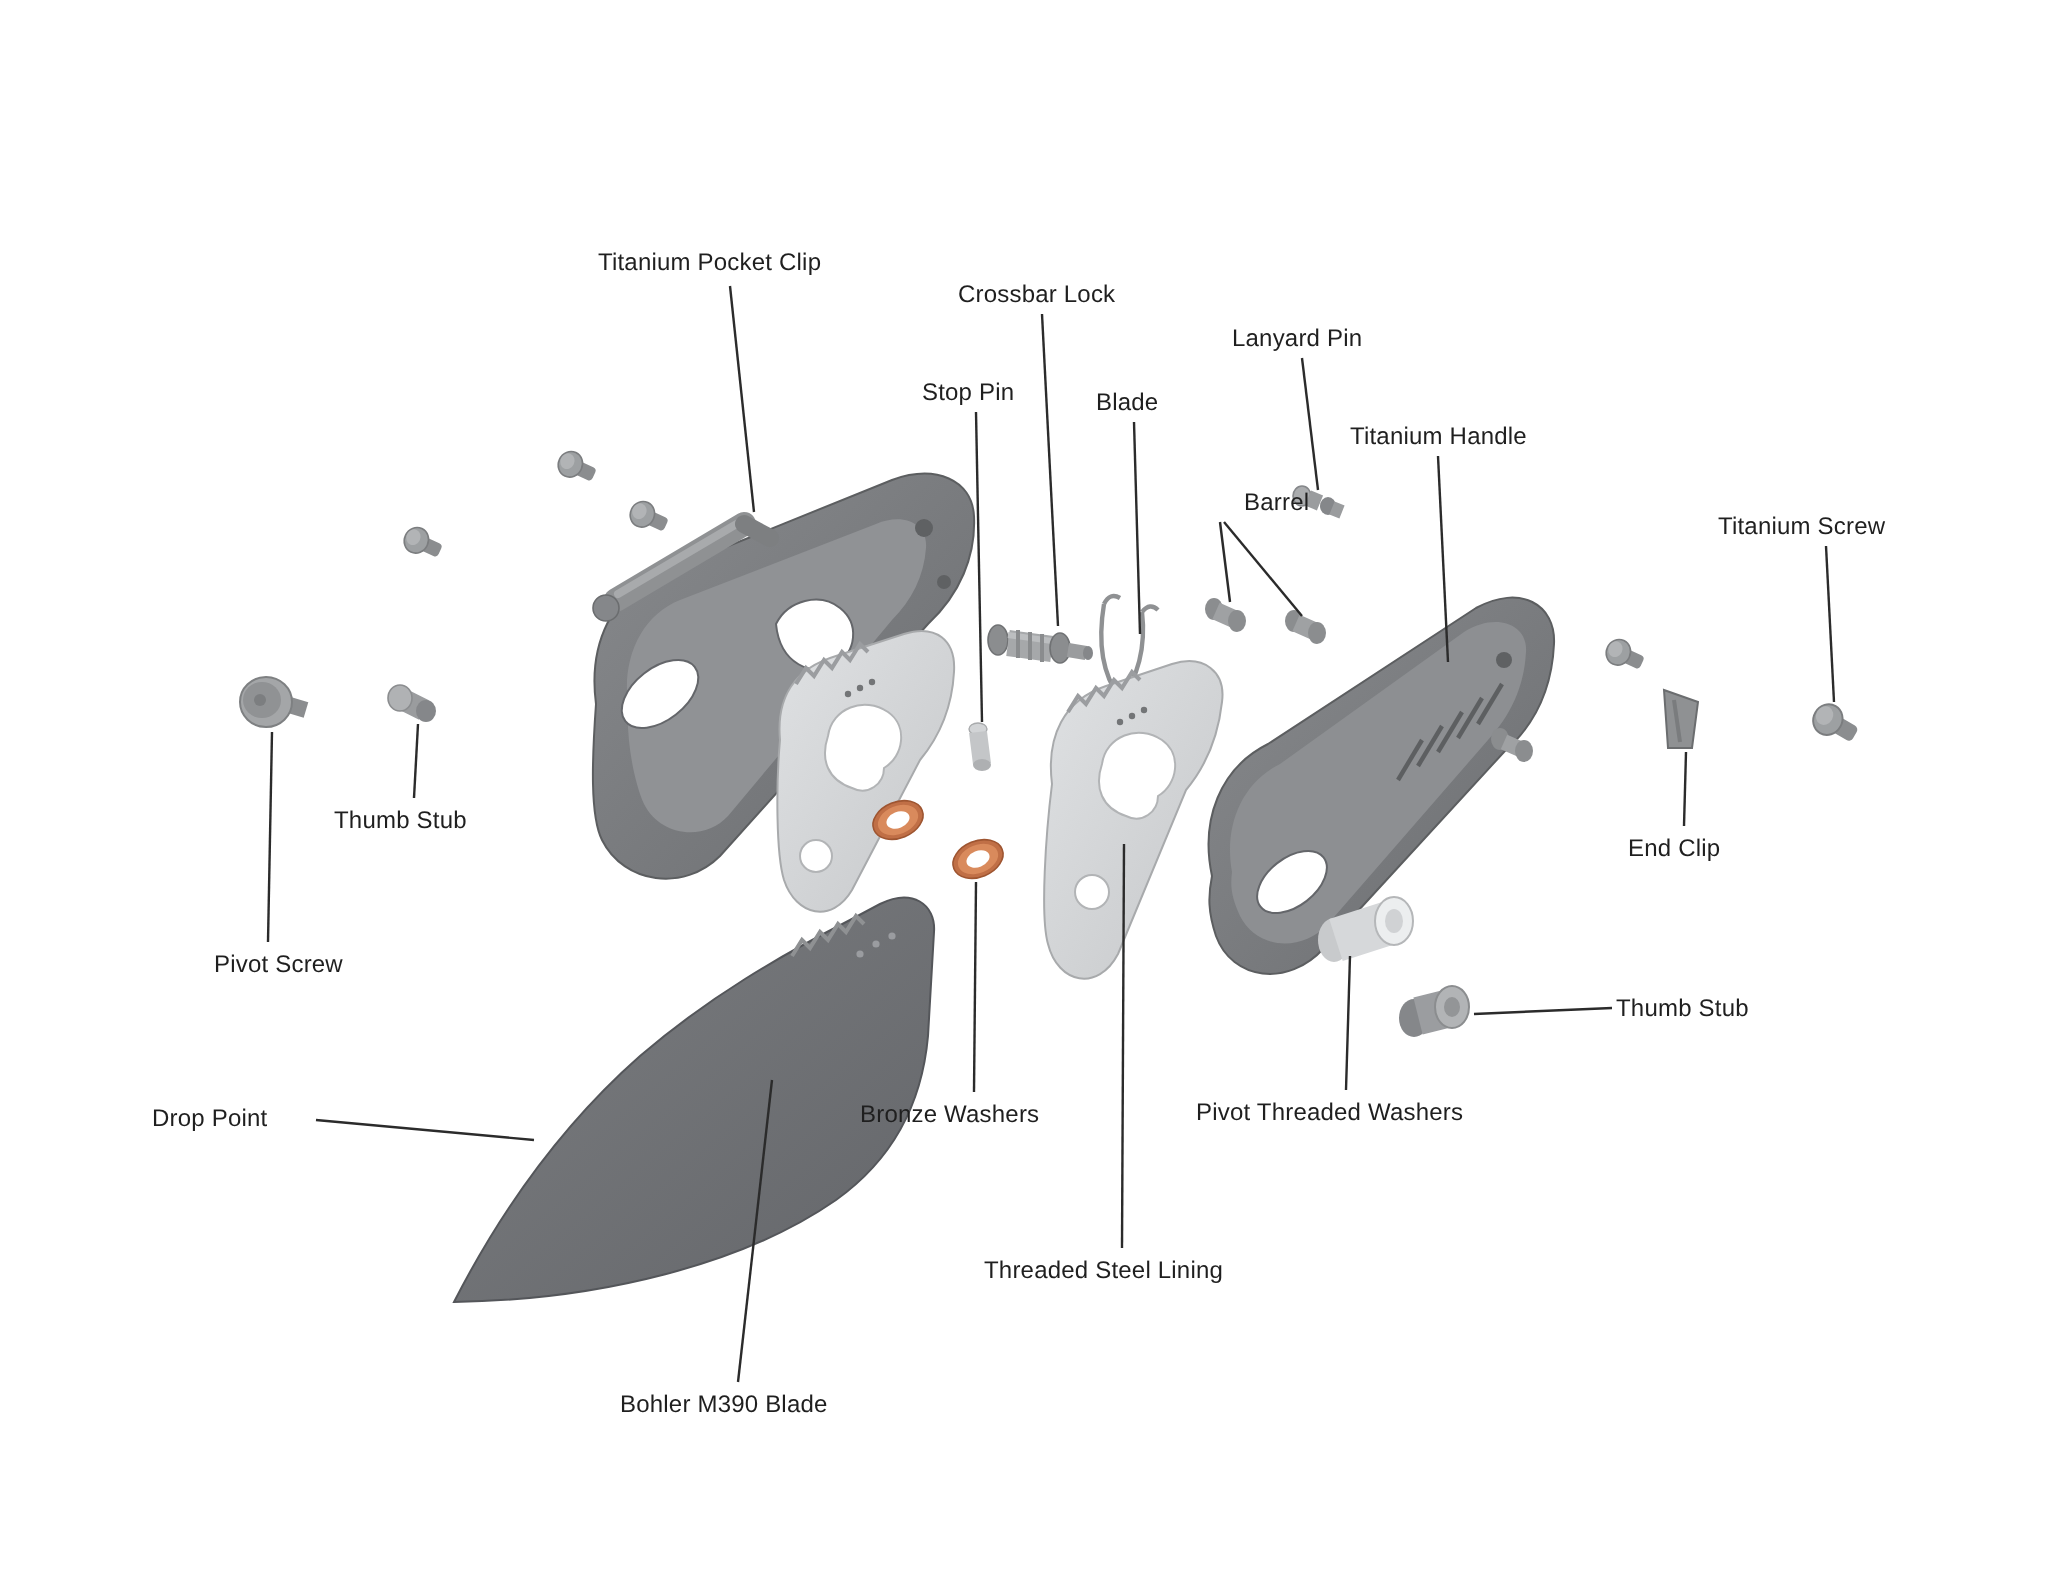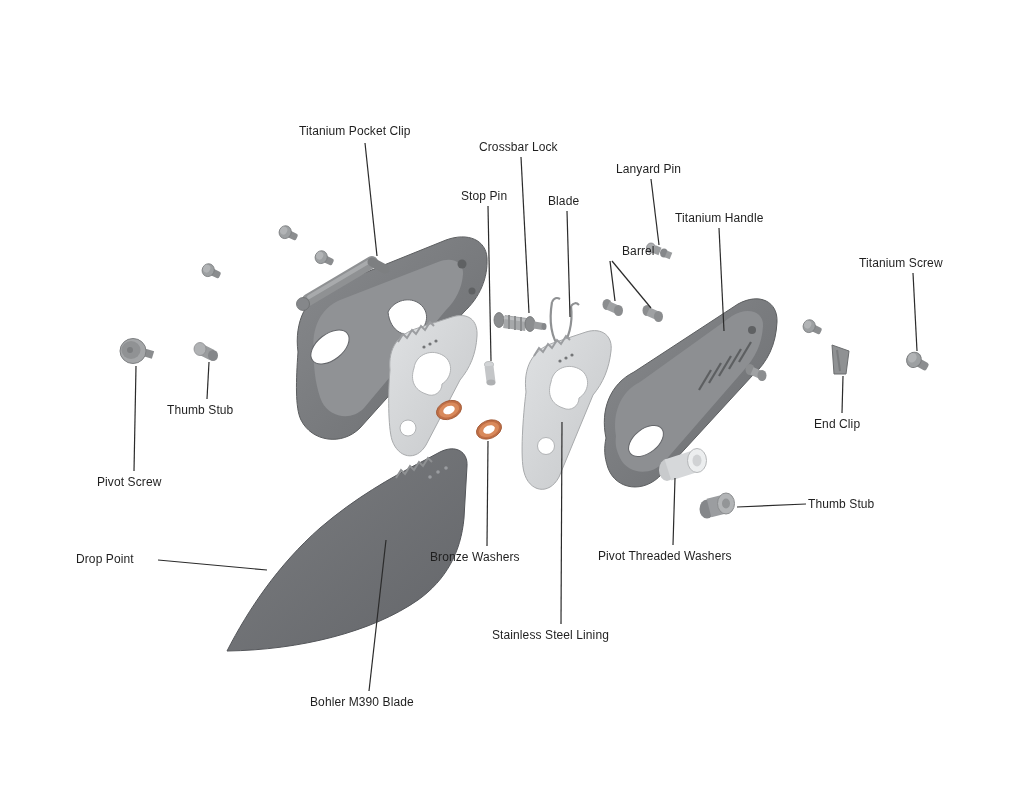--- a/index.html
+++ b/index.html
@@ -226,22 +226,22 @@
 
 <span class="lbl" style="left:299px;top:122px">Titanium Pocket Clip</span>
 <span class="lbl" style="left:479px;top:138px">Crossbar Lock</span>
 <span class="lbl" style="left:461px;top:187px">Stop Pin</span>
 <span class="lbl" style="left:548px;top:192px">Blade</span>
 <span class="lbl" style="left:616px;top:160px">Lanyard Pin</span>
 <span class="lbl" style="left:675px;top:209px">Titanium Handle</span>
 <span class="lbl" style="left:622px;top:242px">Barrel</span>
 <span class="lbl" style="left:859px;top:254px">Titanium Screw</span>
 <span class="lbl" style="left:167px;top:401px">Thumb Stub</span>
-<span class="lbl" style="left:97px;top:473px">Pivot Screw</span>
+<span class="lbl" style="left:107px;top:473px">Pivot Screw</span>
 <span class="lbl" style="left:814px;top:415px">End Clip</span>
 <span class="lbl" style="left:808px;top:495px">Thumb Stub</span>
 <span class="lbl" style="left:598px;top:547px">Pivot Threaded Washers</span>
 <span class="lbl" style="left:430px;top:548px">Bronze Washers</span>
 <span class="lbl" style="left:76px;top:550px">Drop Point</span>
-<span class="lbl" style="left:492px;top:626px">Stainless Steel Lining</span>
+<span class="lbl" style="left:492px;top:626px">Threaded Steel Lining</span>
 <span class="lbl" style="left:310px;top:693px">Bohler M390 Blade</span>
 
 </div>
 
 </body></html>

